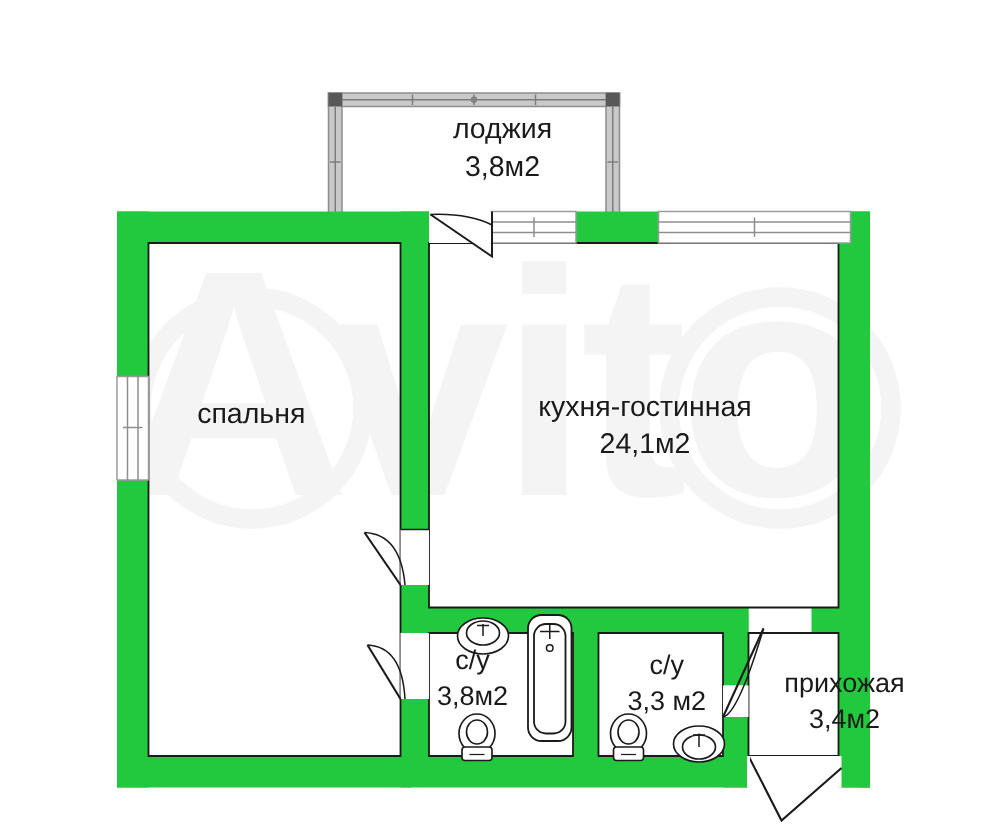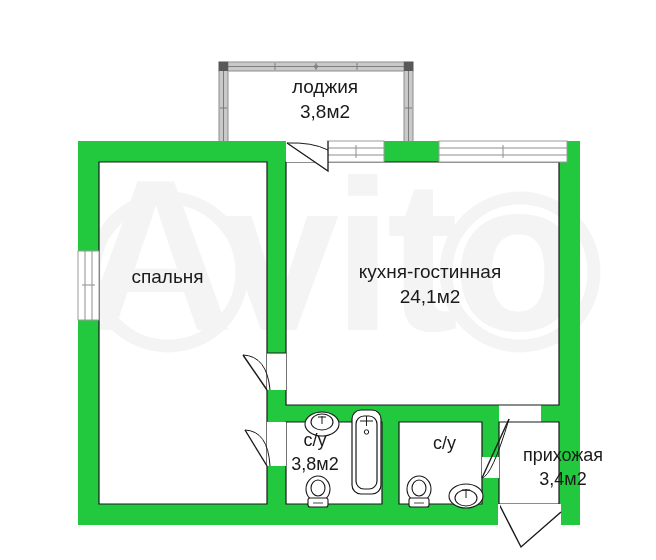--- a/index.html
+++ b/index.html
@@ -30,21 +30,21 @@
     color: #1a1a1a;
     font-family: "Liberation Sans", sans-serif;
     font-size: 19px;
     line-height: 25px;
     white-space: nowrap;
     pointer-events: none;
     user-select: none;
   }
   .room-label .rl-name { display: block; }
   .room-label .rl-area { display: block; }
-  .label-loggia   { left: 230px; top: 74px;  width: 190px; }
+  .label-loggia   { left: 240px; top: 74px;  width: 190px; }
   .label-bedroom  { left: 80px;  top: 264px; width: 175px; }
   .label-kitchen  { left: 305px; top: 259px; width: 250px; text-align: center; }
   .label-bath1    { left: 275px; top: 428px; width: 80px;  font-size: 18px; line-height: 24px;}
   .label-bath2    { left: 402px; top: 431px; width: 85px;  font-size: 18px; line-height: 24px;}
   .label-hall     { left: 498px; top: 431px; width: 130px; font-size: 18px; line-height: 24px; margin-top: 12px;}
 </style>
 </head>
 <body>
 
 <div id="floorplan-root">
@@ -236,20 +236,21 @@
     <span class="rl-area">24,1м2</span>
   </div>
 
   <div class="room-label label-bath1">
     <span class="rl-name">с/у</span>
     <span class="rl-area">3,8м2</span>
   </div>
 
   <div class="room-label label-bath2">
     <span class="rl-name">с/у</span>
+    <span class="rl-area">3,3 м2</span>
   </div>
 
   <div class="room-label label-hall">
     <span class="rl-name">прихожая</span>
     <span class="rl-area">3,4м2</span>
   </div>
 
 </div>
 
 </body></html>

